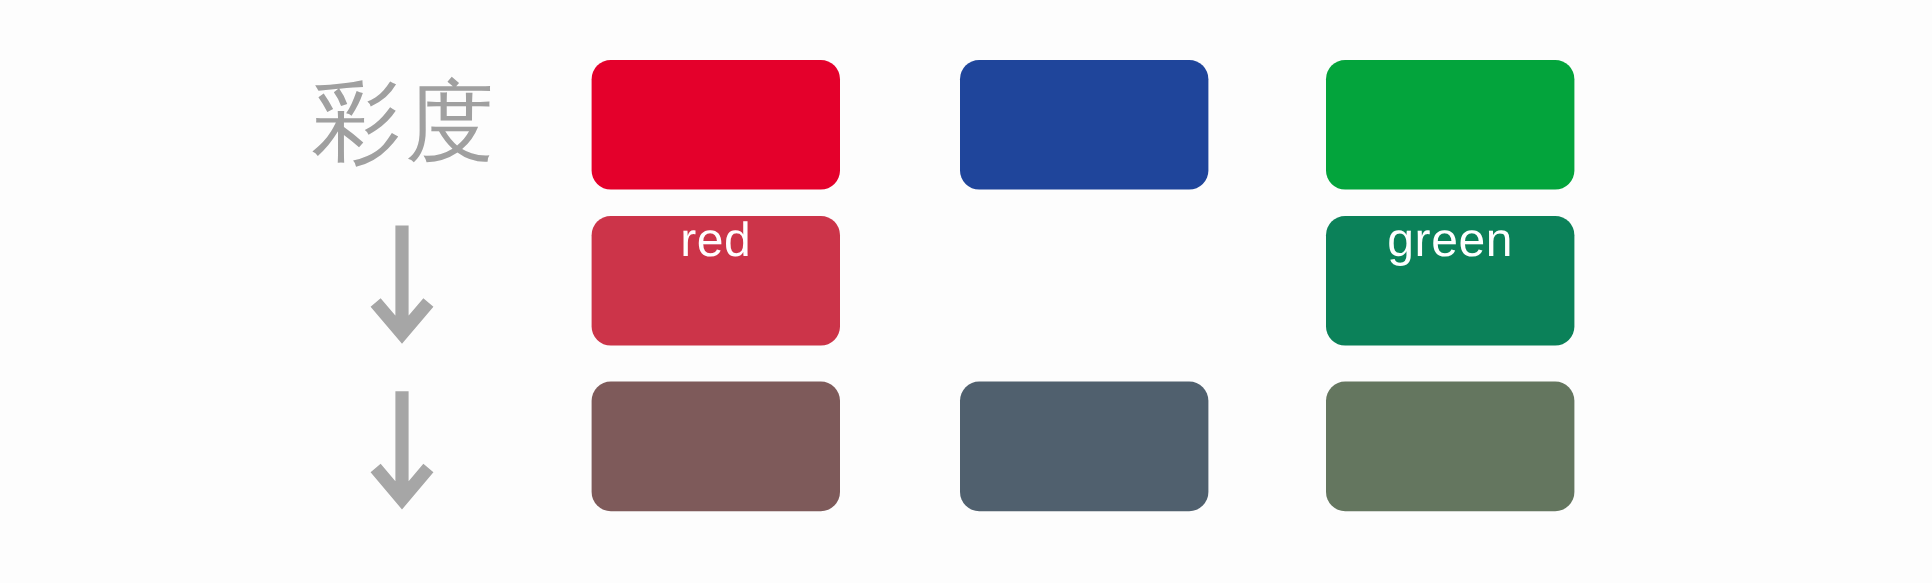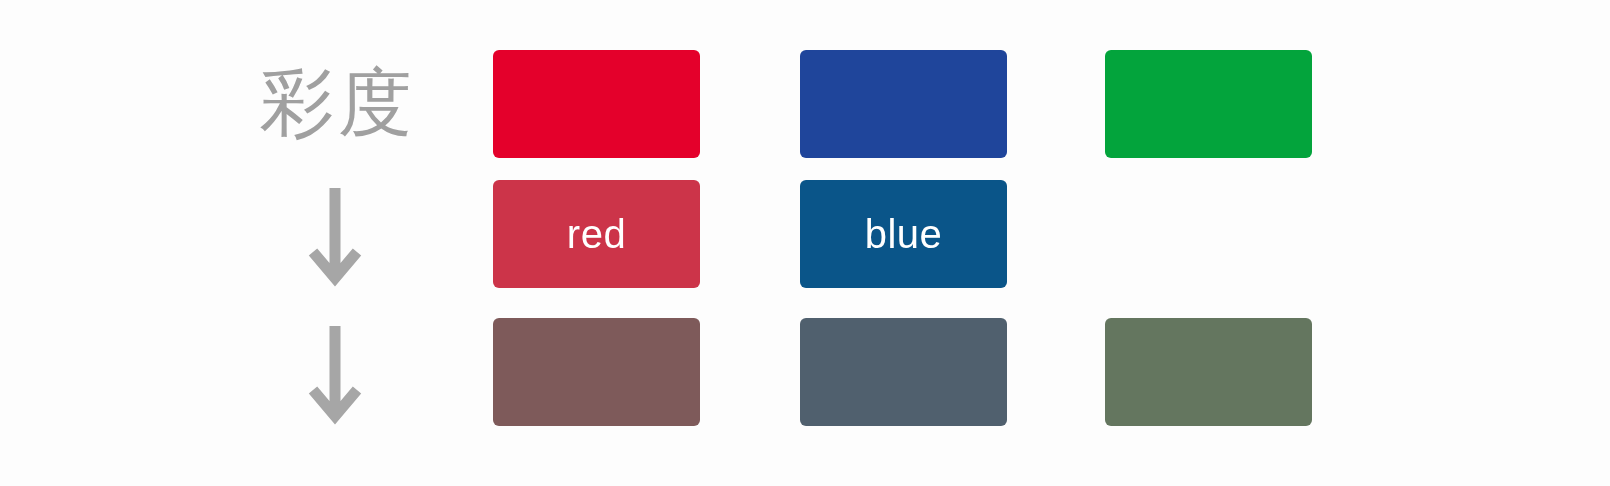--- a/index.html
+++ b/index.html
@@ -61,23 +61,22 @@
   }
   .row-0 { top: 0px; }
   .row-1 { top: 130px; }
   .row-2 { top: 268px; }
 
   .swatch {
     position: absolute;
     top: 0;
     width: 207px;
     height: 108px;
-    border-radius: 6px;
+    border-radius: 16px;
     display: flex;
-    align-items: center;
     justify-content: center;
     box-sizing: border-box;
   }
   .col-0 { left: 0px; }
   .col-1 { left: 307px; }
   .col-2 { left: 612px; }
 
   .swatch-label {
     color: #ffffff;
     font-size: 40px;
@@ -120,22 +119,22 @@
       </div>
       <div class="swatch col-2" style="background: rgb(3, 164, 60);">
         <span class="swatch-label"></span>
       </div>
     </div>
 
     <div class="grid-row row-1">
       <div class="swatch col-0" style="background: rgb(204, 52, 73);">
         <span class="swatch-label">red</span>
       </div>
-      <div class="swatch col-1" style="background: rgb(10, 85, 137);">
-        <span class="swatch-label">blue</span>
+      <div class="swatch col-2" style="background: rgb(11, 129, 89);">
+        <span class="swatch-label">green</span>
       </div>
     </div>
 
     <div class="grid-row row-2">
       <div class="swatch col-0" style="background: rgb(126, 90, 90);">
         <span class="swatch-label"></span>
       </div>
       <div class="swatch col-1" style="background: rgb(80, 96, 110);">
         <span class="swatch-label"></span>
       </div>

